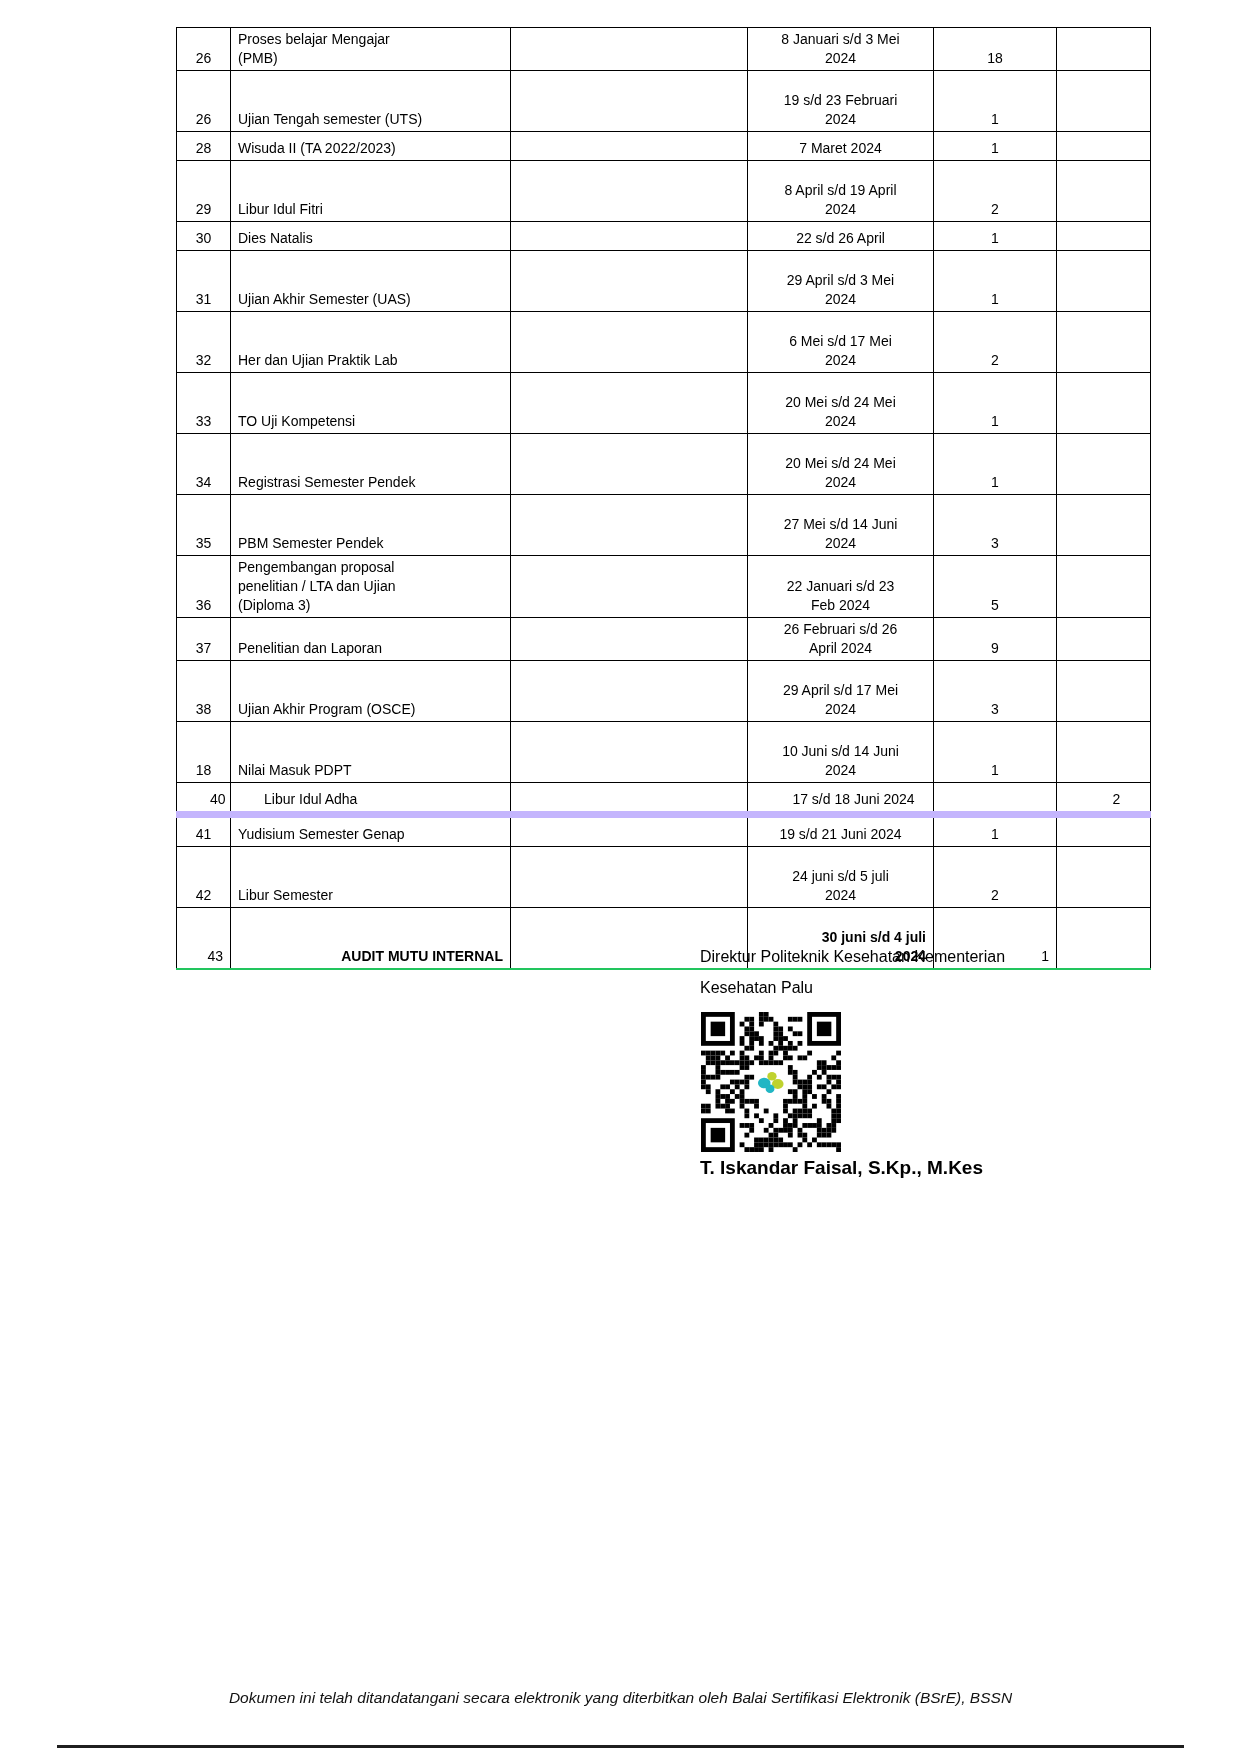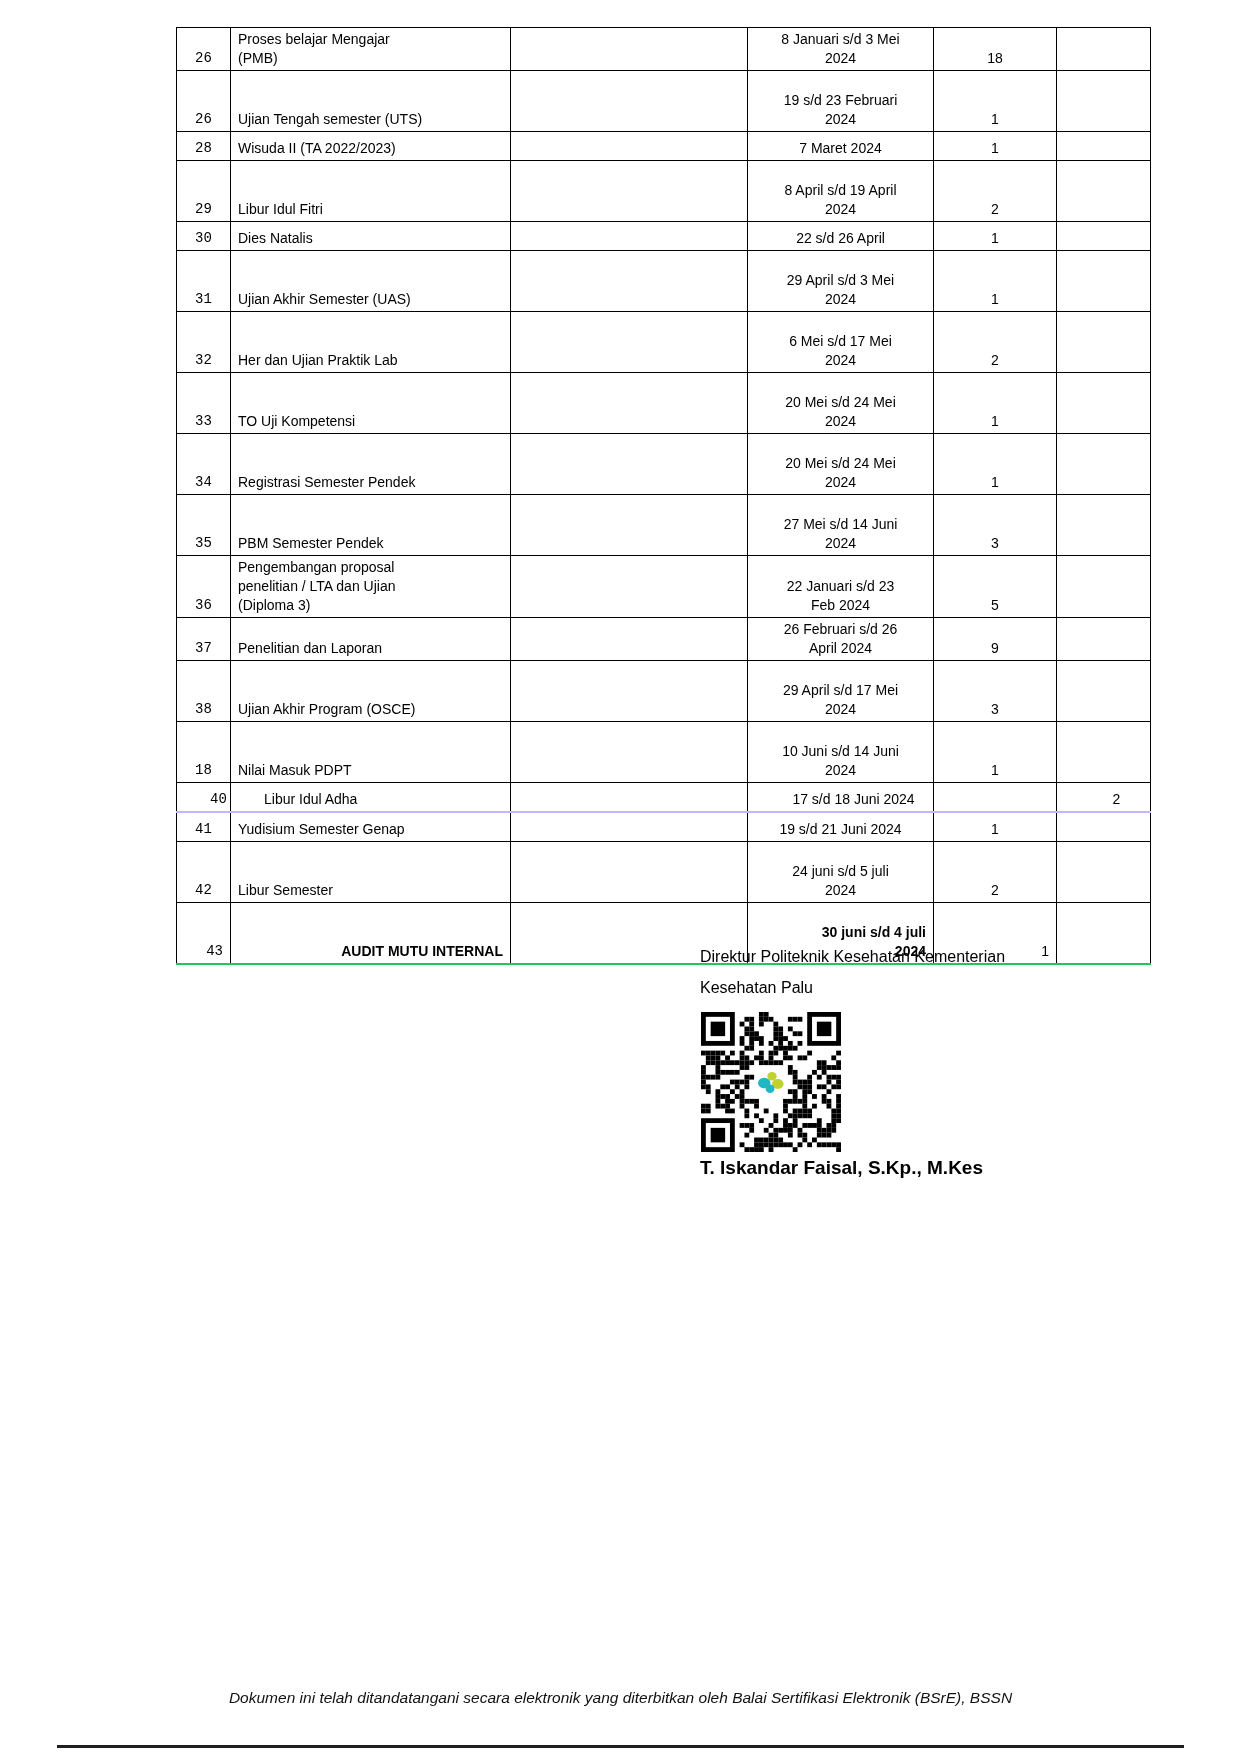--- a/index.html
+++ b/index.html
@@ -13,28 +13,28 @@
     border:1.5px solid #000;
   }
   table.cal td{
     border:1px solid #000;
     font-size:14px;line-height:19px;
     padding:2px 7px;
     white-space:pre-line;
     vertical-align:bottom;
     overflow:hidden;
   }
-  td.c-no{vertical-align:top;text-align:center;padding-top:3px;font-family:Liberation Mono, monospace;}
+  td.c-no{vertical-align:top;text-align:center;padding-top:3px;}
   td.c-act{text-align:left;padding-bottom:4px;}
   td.c-date{text-align:center;padding-bottom:4px;}
   td.c-jml,td.c-lain{text-align:center;padding-bottom:4px;}
   tr.tall td{height:56px;}
   tr.rshort td{height:24px;}
   tr.bold td.c-act, tr.bold td.c-date{font-weight:bold;}
-  tr.thick-bottom td{border-bottom:2px solid #c4b5fd;padding-left:33px;}
+  tr.thick-bottom td{border-bottom:7px solid #c4b5fd;padding-left:33px;}
   table.cal tr:last-child td{border-bottom:2px solid #22c55e;text-align:right;}
 
   .sig{position:absolute;left:700px;top:941px;width:390px;}
   .sig-title{font-size:16px;line-height:31px;white-space:pre-line;}
   .qr{display:block;margin-top:9px;width:142px;height:140px;}
   .sig-name{margin-top:5px;font-weight:bold;font-size:19px;}
 
   .footer{
     position:absolute;left:0;top:1689px;width:1241px;
     text-align:center;font-style:italic;font-size:15.5px;color:#111;

